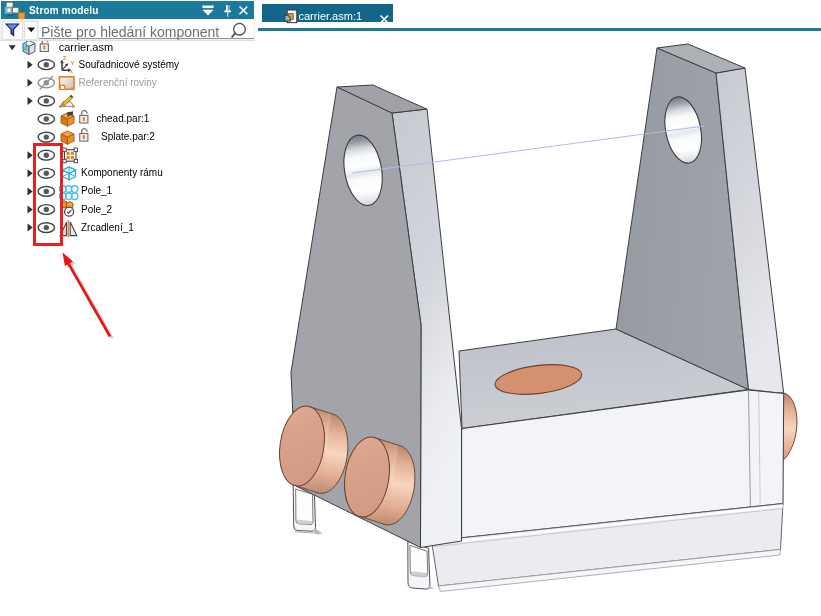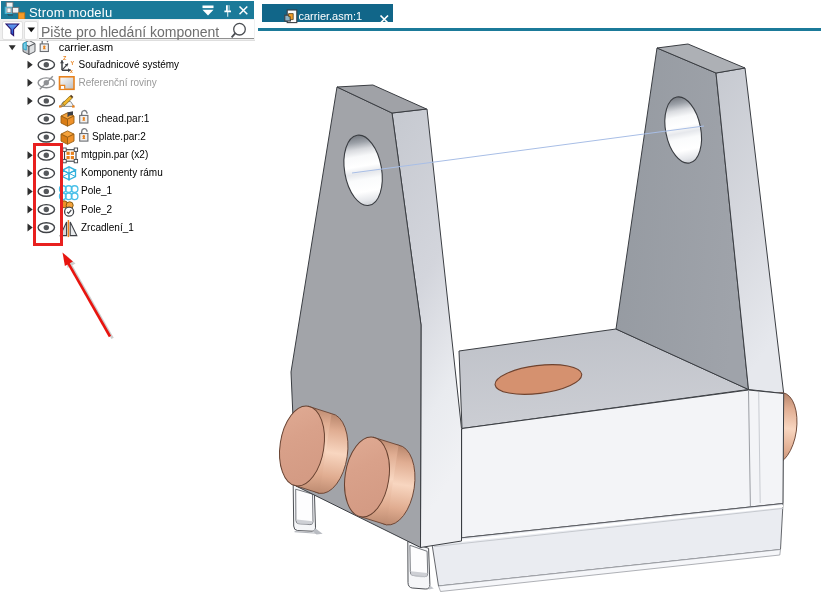--- a/index.html
+++ b/index.html
@@ -1,19 +1,19 @@
 <!DOCTYPE html>
 <html><head><meta charset="utf-8">
 <style>
 *{margin:0;padding:0;box-sizing:border-box}
 html,body{width:821px;height:616px;background:#fff;font-family:"Liberation Sans",sans-serif;overflow:hidden;position:relative}
 .abs{position:absolute}
 #panel{position:absolute;left:0;top:0;width:258px;height:616px;background:#fff}
 #titlebar{position:absolute;left:1px;top:1px;width:253px;height:18px;background:#1b7a99}
-#title{position:absolute;left:28px;top:3.5px;color:#fff;font-size:13px;font-weight:normal;letter-spacing:0.2px}
+#title{position:absolute;left:28px;top:3.5px;color:#fff;font-size:10px;font-weight:bold;letter-spacing:0.2px}
 #searchrow{position:absolute;left:0;top:19px;width:255px;height:22px;background:#f0f0f0;border-bottom:1px solid #dedede}
 .sbtn{position:absolute;top:1.5px;height:19px;background:#fff;border:1px solid #e0e0e0;border-radius:2px}
 #searchinput{position:absolute;left:39px;top:1px;width:215px;height:18.5px;background:#fff;border-bottom:1px solid #909090}
 #ph{position:absolute;left:2px;top:4px;color:#6e6e6e;font-size:14px}
 #tree{position:absolute;left:0;top:41px;width:255px;bottom:0;background:#fff}
 .row{position:absolute;left:0;width:255px;height:18px;font-size:10px;color:#000}
 .rt{position:absolute;top:3px;white-space:nowrap}
 #redrect{position:absolute;left:33px;top:143px;width:30px;height:103px;border:3.5px solid #e8201f}
 #tabbar{position:absolute;left:258px;top:0;width:563px;height:31px;background:#fff}
 #tabline{position:absolute;left:258px;top:28.4px;width:563px;height:2.8px;background:#1b7a99}
@@ -176,24 +176,21 @@
 <div class="row" style="top:-2.5px">
         <div class="rt" style="left:58.7px;color:#000;font-size:11px;top:2.5px">carrier.asm</div>
       </div>
 <div class="row" style="top:32.8px">
         <div class="rt" style="left:78.5px;color:#9a9a9a">Referenční roviny</div>
       </div>
 <div class="row" style="top:69.0px">
         <div class="rt" style="left:96.5px;color:#000">chead.par:1</div>
       </div>
 <div class="row" style="top:87.1px">
-        <div class="rt" style="left:92px;color:#000">Splate.par:2</div>
-      </div>
-<div class="row" style="top:105.19999999999999px">
-        <div class="rt" style="left:81px;color:#000">mtgpin.par (x2)</div>
+        <div class="rt" style="left:101px;color:#000">Splate.par:2</div>
       </div>
 <div class="row" style="top:123.30000000000001px">
         <div class="rt" style="left:81px;color:#000">Komponenty rámu</div>
       </div>
 <div class="row" style="top:141.4px">
         <div class="rt" style="left:81px;color:#000">Pole_1</div>
       </div>
 <div class="row" style="top:159.5px">
         <div class="rt" style="left:81px;color:#000">Pole_2</div>
       </div>

